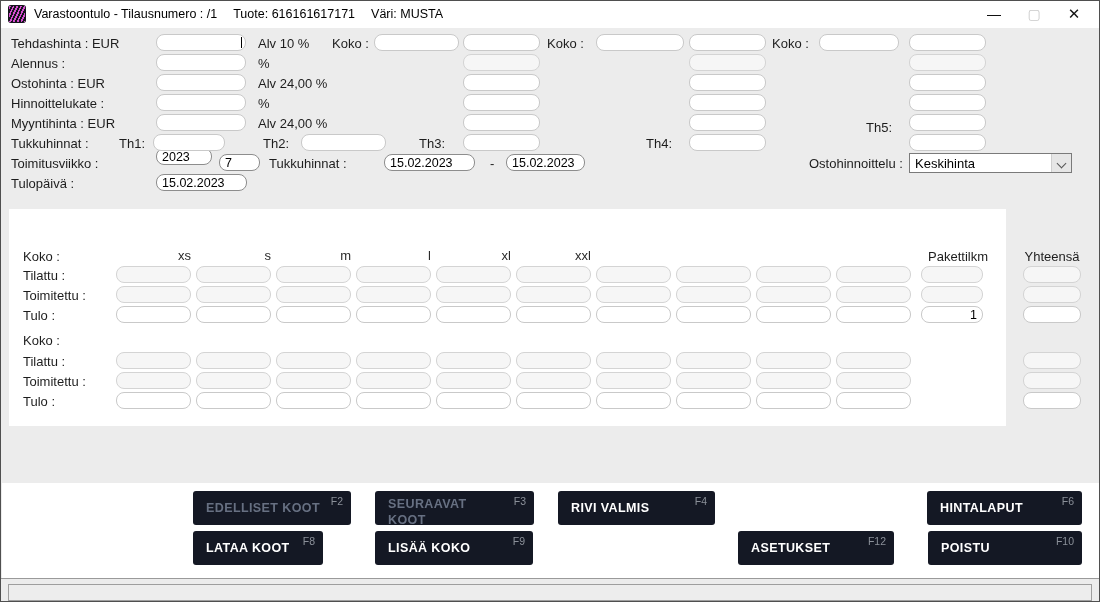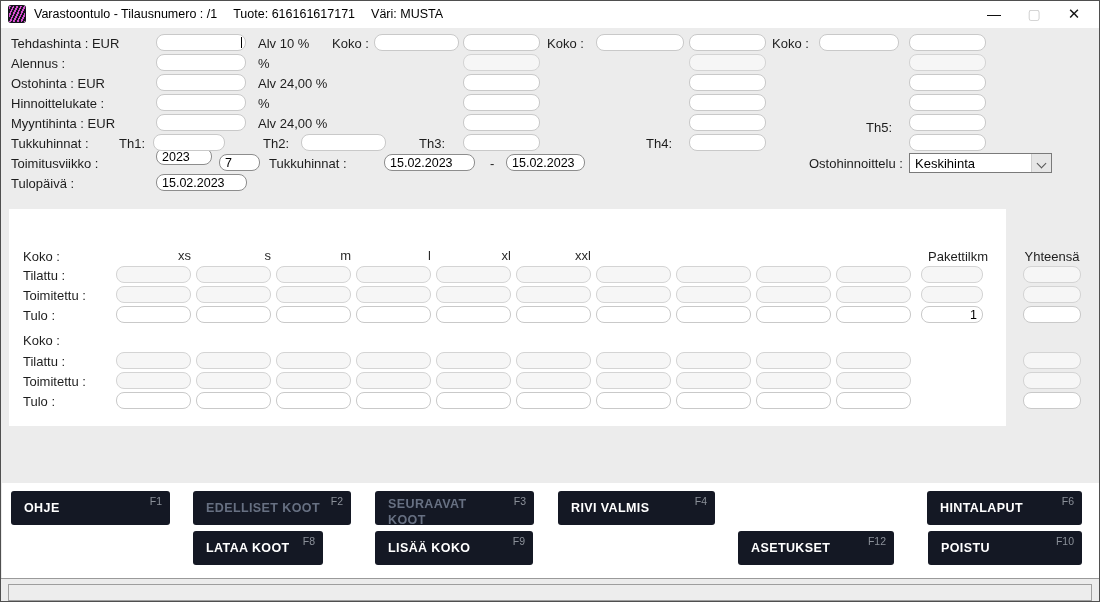--- a/index.html
+++ b/index.html
@@ -75,21 +75,21 @@
   <div class="lbl" style="left:257px;top:94px;">%</div>
   <div class="lbl" style="left:257px;top:114px;">Alv 24,00 %</div>
 
   <input class="inp filled" style="left: 155px; top: 147px; width: 56px;" value="2023">
   <input class="inp filled" style="left: 218px; top: 153px; width: 41px;" value="7">
   <div class="lbl" style="left:268px;top:154px;">Tukkuhinnat :</div>
   <input class="inp filled" style="left: 383px; top: 153px; width: 91px;" value="15.02.2023">
   <div class="lbl" style="left:489px;top:154px;">-</div>
   <input class="inp filled" style="left: 505px; top: 153px; width: 79px;" value="15.02.2023">
   <div class="lbl" style="left:808px;top:154px;">Ostohinnoittelu :</div>
-  <div class="combo" style="left:908px;top:152px;width:143px;">
+  <div class="combo" style="left:908px;top:152px;width:163px;">
     <span class="val">Keskihinta</span>
     <span class="cbtn">
         <span class="chev"></span>
       </span>
   </div>
 
   <input class="inp filled" style="left: 155px; top: 173px; width: 91px;" value="15.02.2023">
 
   <div class="panel"></div>
 
@@ -209,24 +209,20 @@
     <input class="inp" style="left: 195px; top: 391px; width: 75px;">
     <input class="inp" style="left: 275px; top: 391px; width: 75px;">
     <input class="inp" style="left: 355px; top: 391px; width: 75px;">
     <input class="inp" style="left: 435px; top: 391px; width: 75px;">
     <input class="inp" style="left: 515px; top: 391px; width: 75px;">
     <input class="inp" style="left: 595px; top: 391px; width: 75px;">
     <input class="inp" style="left: 675px; top: 391px; width: 75px;">
     <input class="inp" style="left: 755px; top: 391px; width: 75px;">
     <input class="inp" style="left: 835px; top: 391px; width: 75px;">
     <input class="inp" style="left: 1022px; top: 391px; width: 58px;">
-    <div class="fbtn" style="left: 10px; top: 490px; width: 159px;">
-      <span class="t">OHJE</span>
-      <span class="fk">F1</span>
-    </div>
     <div class="fbtn disabled" style="left: 192px; top: 490px; width: 158px;">
       <span class="t">EDELLISET KOOT</span>
       <span class="fk">F2</span>
     </div>
     <div class="fbtn disabled two" style="left: 374px; top: 490px; width: 159px;">
       <span class="t">SEURAAVAT KOOT</span>
       <span class="fk">F3</span>
     </div>
     <div class="fbtn" style="left: 557px; top: 490px; width: 157px;">
       <span class="t">RIVI VALMIS</span>

